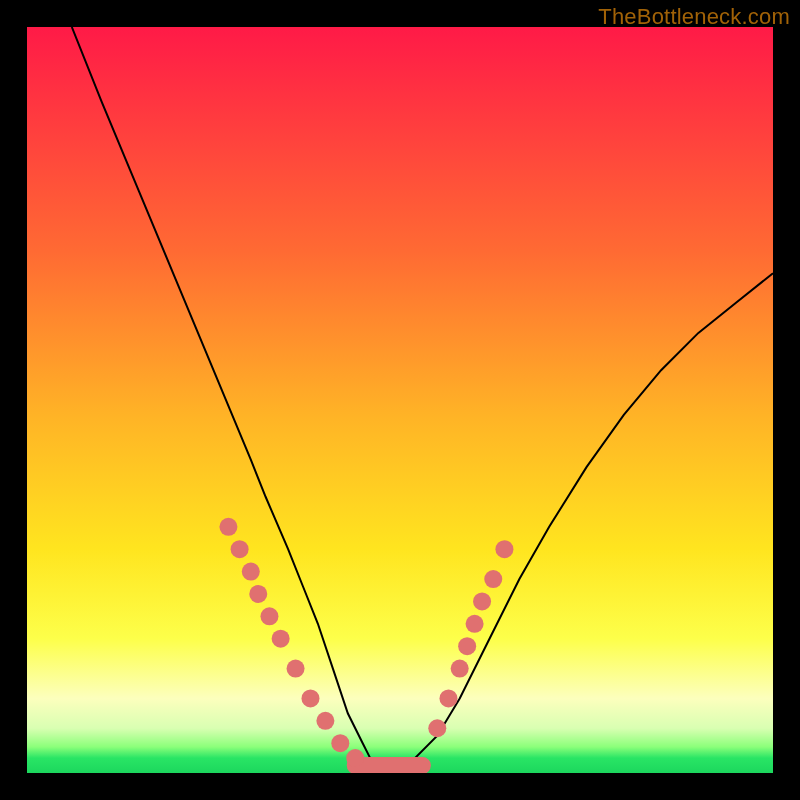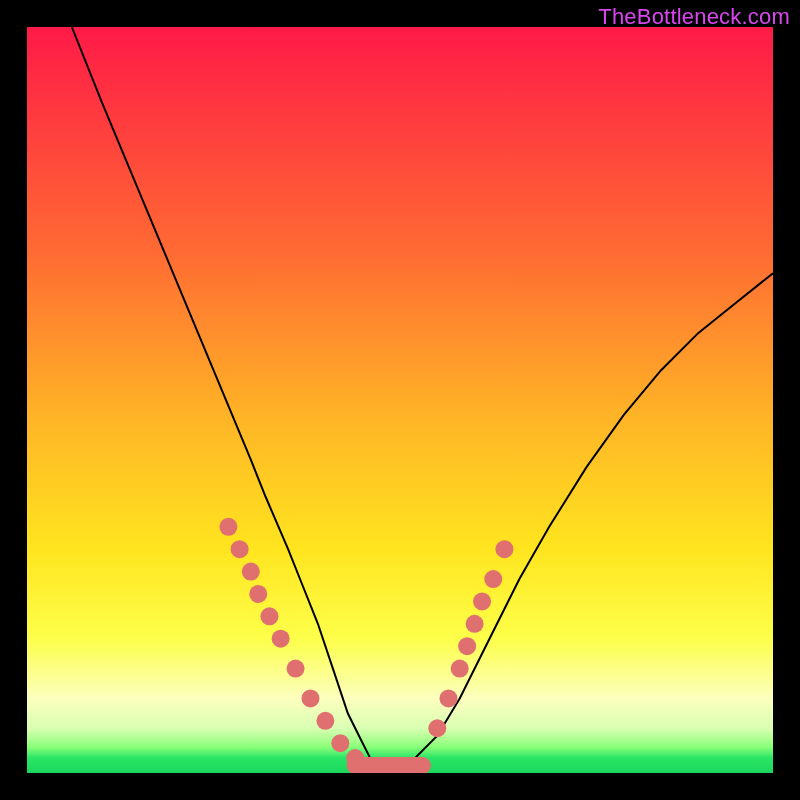--- a/index.html
+++ b/index.html
@@ -38,21 +38,21 @@
       #d9ffb2 94%,
       #8bff7a 96.5%,
       #29e565 98%,
       #1cd75d 100%
     );
   }
   .watermark {
     position: absolute;
     top: 4px;
     right: 10px;
-    color: #d946ef;
+    color: #a16207;
     font-size: 22px;
     font-weight: 500;
     letter-spacing: 0.2px;
   }
   svg.curve {
     position: absolute;
     left: 0;
     top: 0;
     width: 746px;
     height: 746px;

